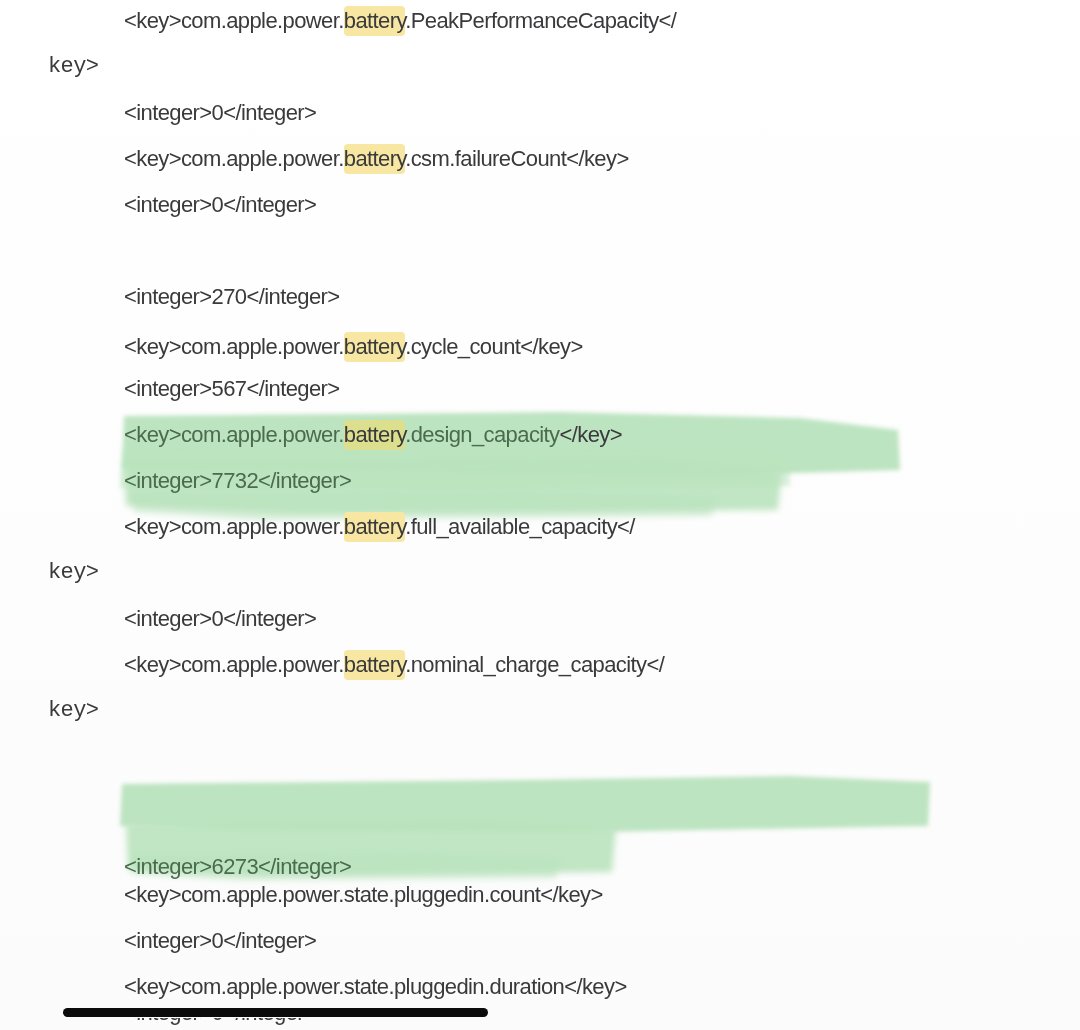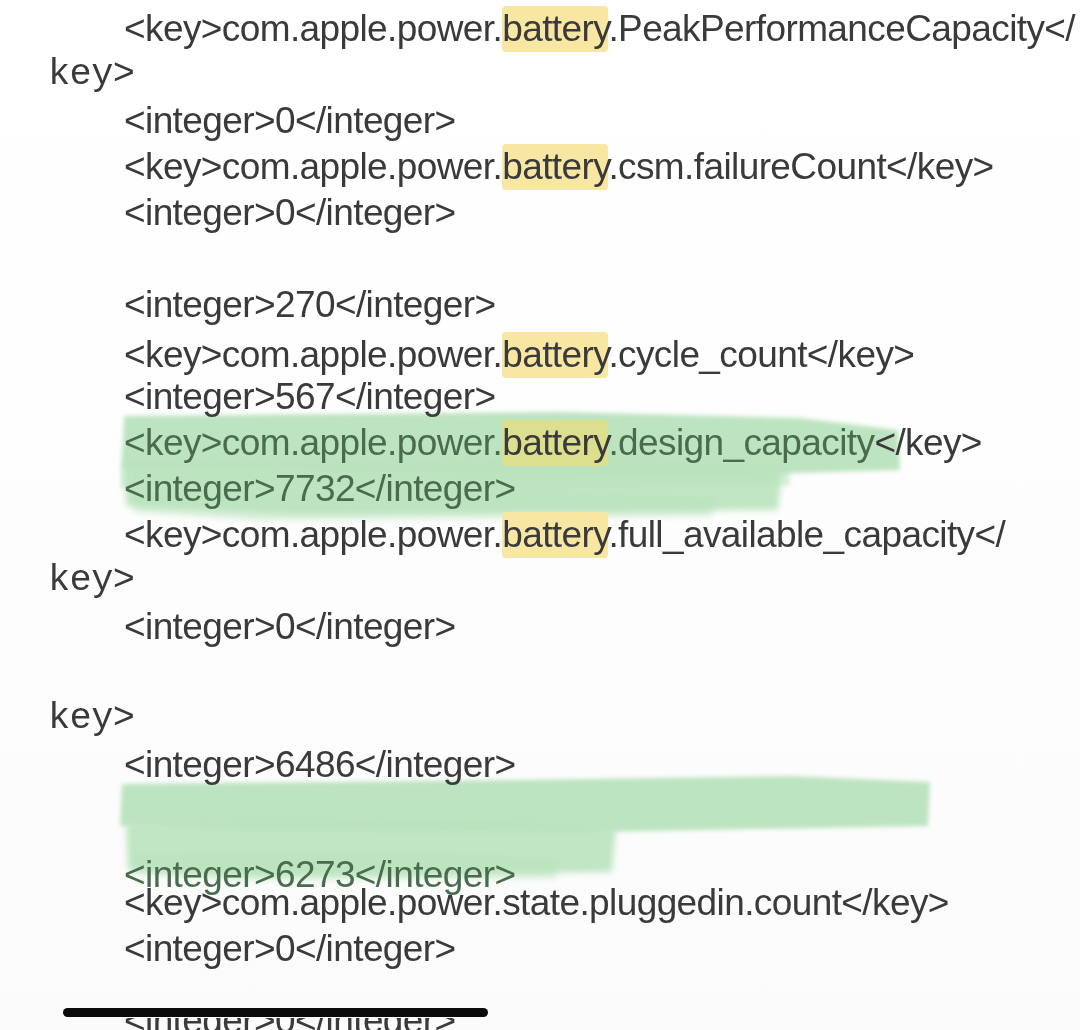--- a/index.html
+++ b/index.html
@@ -37,21 +37,21 @@
   
   .text-layer {
     position: absolute;
     inset: 0;
   }
 
   .line {
     position: absolute;
     left: 124px;
     white-space: pre;
-    font-size: 37px;
+    font-size: 22px;
     line-height: 1;
     letter-spacing: -0.6px;
     color: #3a3a3c;
     font-weight: 400;
     text-align: center;
   }
   .line.wrap {
     left: 48px;
     font-family: Liberation Mono, monospace;
   }
@@ -161,32 +161,33 @@
     <div class="line" style="top:424px"><span class="ink-green">&lt;key&gt;com.apple.power.</span><span class="hl olive">battery</span><span class="ink-green">.design_capacity</span><span>&lt;/key&gt;</span></div>
 
     <div class="line" style="top:470px"><span class="ink-green">&lt;integer&gt;7732&lt;/integer&gt;</span></div>
 
     <div class="line" style="top:516px"><span>&lt;key&gt;com.apple.power.</span><span class="hl">battery</span><span>.full_available_capacity&lt;/</span></div>
 
     <div class="line wrap" style="top:562px"><span>key&gt;</span></div>
 
     <div class="line" style="top:608px"><span>&lt;integer&gt;0&lt;/integer&gt;</span></div>
 
+    <div class="line" style="top:654px"><span>&lt;key&gt;com.apple.power.</span><span class="hl">battery</span><span>.nominal_charge_capacity&lt;/</span></div>
 
     <div class="line wrap" style="top:700px"><span>key&gt;</span></div>
 
-    <div class="line" style="top:746px"><span>&lt;integer&gt;6486&lt;/integer&gt;</span></div>
 
 
     <div class="line" style="top:856px"><span class="ink-green">&lt;integer&gt;6273&lt;/integer&gt;</span></div>
 
     <div class="line" style="top:884px"><span>&lt;key&gt;com.apple.power.state.pluggedin.count&lt;/key&gt;</span></div>
 
     <div class="line" style="top:930px"><span>&lt;integer&gt;0&lt;/integer&gt;</span></div>
 
+    <div class="line" style="top:976px"><span>&lt;key&gt;com.apple.power.state.pluggedin.duration&lt;/key&gt;</span></div>
   </div>
 
   <div id="bottom-clip">
     <div class="line clipped"><span>&lt;integer&gt;0&lt;/integer&gt;</span></div>
   </div>
 
   <div id="scroll-indicator"></div>
 </div>
 
 </body></html>

